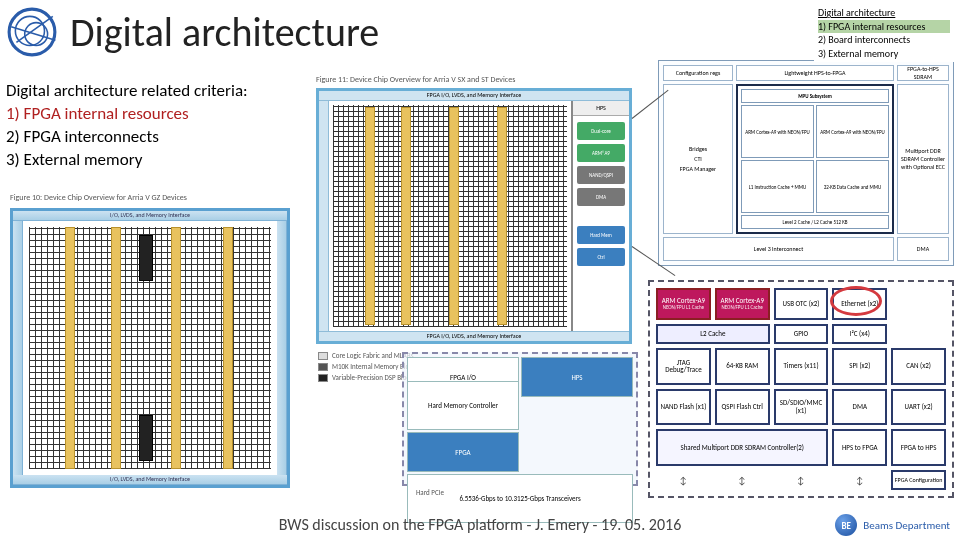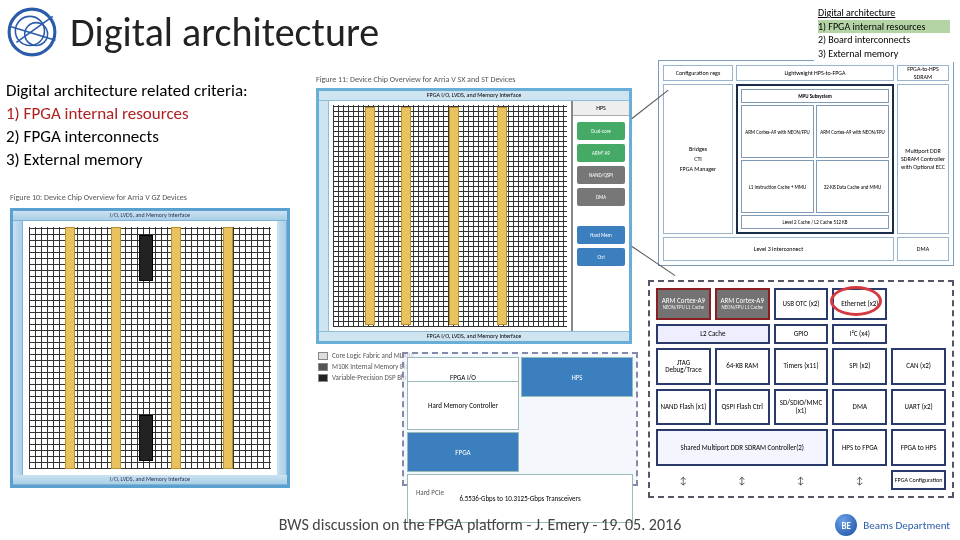--- a/index.html
+++ b/index.html
@@ -143,21 +143,21 @@
   .hps-big-grid {
     position:absolute; inset:6px; display:grid;
     grid-template-columns: repeat(5, 1fr);
     grid-template-rows: 32px 20px repeat(3, 1fr) 20px;
     gap:4px; font-size:7px;
   }
   .hb-cell {
     border:2px solid #2a3a6a; background:#fff; display:flex; flex-direction:column;
     align-items:center; justify-content:center; text-align:center; line-height:1.1; padding:1px;
   }
-  .hb-cell.cortex { background:#737373; color:#fff; border-color:#8a1f23;}
+  .hb-cell.cortex { background:#be185d; color:#fff; border-color:#8a1f23;}
   .hb-cell.l2 { grid-column: 1 / span 2; background:#eef; }
   .hb-cell.smc { grid-column: 1 / span 3; background:#f5f5ff; }
   .hb-cell.arrow { border:none; background:transparent; }
   .hb-sub { font-size:5px; opacity:0.9; }
   .eth-ring {
     position:absolute; border:3px solid #d43a3f; border-radius:50%;
     width: 52px; height: 30px; pointer-events:none;
   }
 
   

